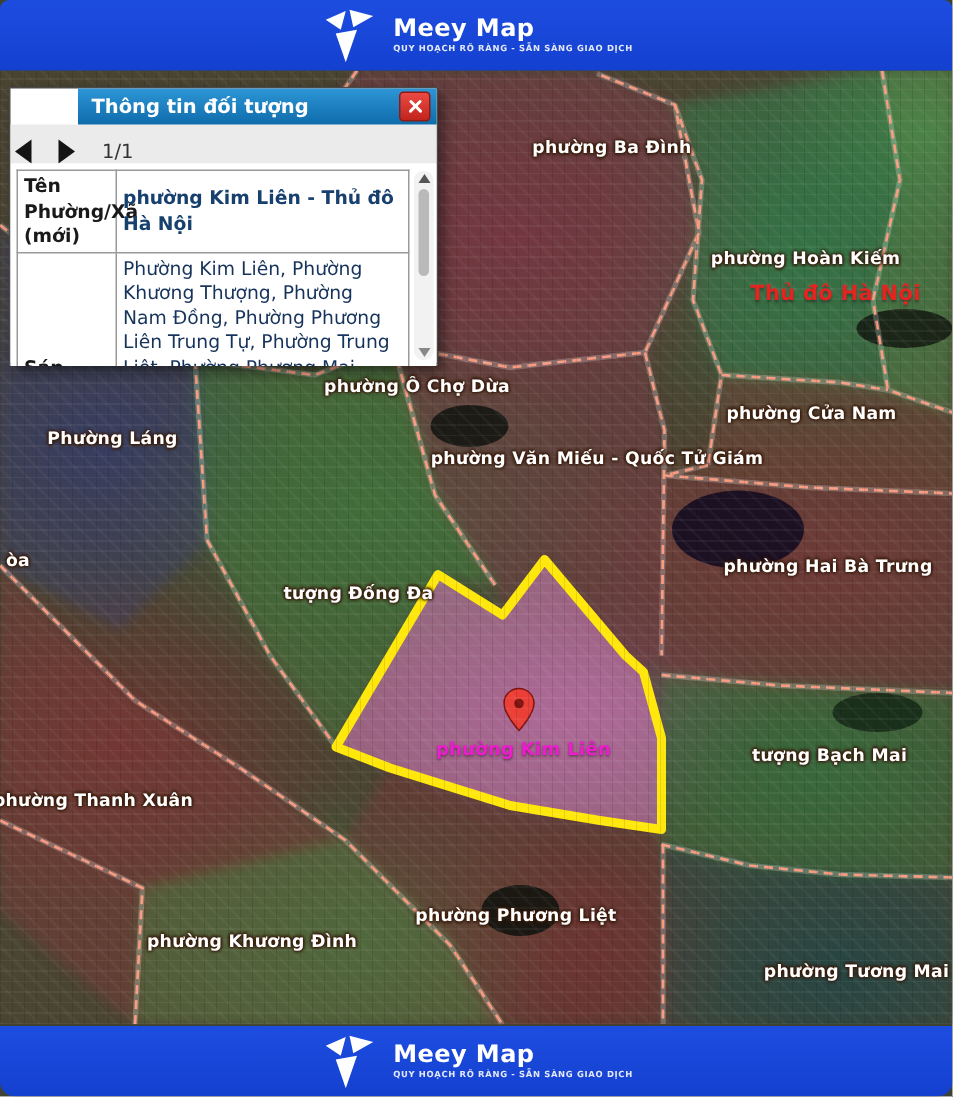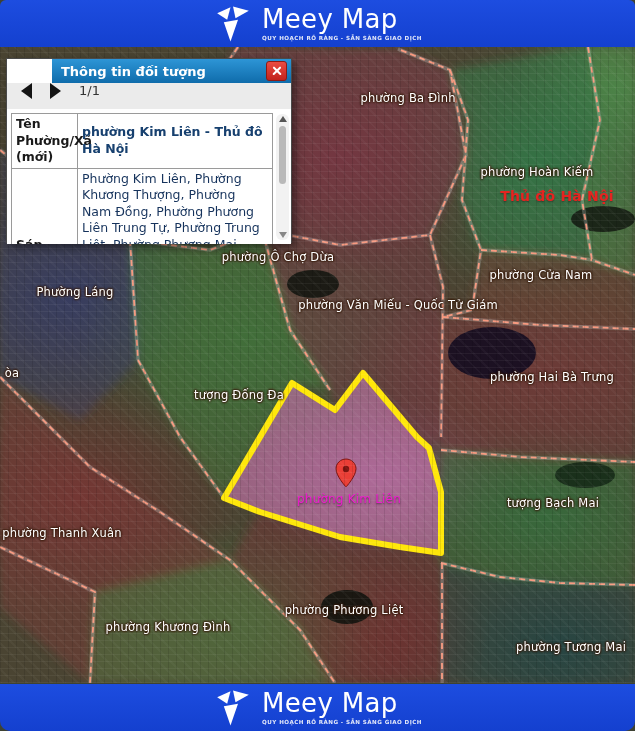--- a/index.html
+++ b/index.html
@@ -7,21 +7,21 @@
   .app{position:relative;width:635px;height:731px;overflow:hidden;background:#3e4233;}
 
   
   .brandbar{position:absolute;left:0;width:635px;height:47px;background:linear-gradient(#1d4de0,#1440cf);
     display:flex;align-items:center;justify-content:center;z-index:30;}
   .brandbar.top{top:0;border-radius:6px 6px 0 0;}
   .brandbar.bottom{top:684px;border-radius:0 0 10px 10px;}
   .logo{display:flex;align-items:center;gap:9px;}
   .logomark{width:40px;height:42px;flex:0 0 auto;}
   .logotext{display:flex;flex-direction:column;line-height:1;}
-  .logoname{color:#fff;font-size:26px;font-weight:400;letter-spacing:.3px;}
+  .logoname{color:#fff;font-size:16px;font-weight:700;letter-spacing:.3px;}
   .logotag{color:rgba(255,255,255,.88);font-size:5.6px;font-weight:700;letter-spacing:.45px;margin-top:4px;}
 
   
   .map{position:absolute;left:0;top:47px;width:635px;height:636px;overflow:hidden;background:
     radial-gradient(ellipse 250px 170px at 340px 110px, rgba(105,52,56,.85), transparent 70%),
     radial-gradient(ellipse 210px 190px at 540px 120px, rgba(52,104,64,.85), transparent 70%),
     radial-gradient(ellipse 140px 120px at 615px 40px,  rgba(80,130,70,.8),  transparent 72%),
     radial-gradient(ellipse 290px 150px at 545px 330px, rgba(104,58,50,.8),  transparent 70%),
     radial-gradient(ellipse 250px 190px at 250px 290px, rgba(64,98,56,.75),  transparent 70%),
     radial-gradient(ellipse 190px 150px at  70px 250px, rgba(52,58,92,.85),  transparent 70%),
@@ -32,40 +32,40 @@
     radial-gradient(ellipse 190px 130px at 545px 470px, rgba(52,96,58,.85),  transparent 70%),
     radial-gradient(ellipse 200px 120px at 380px 430px, rgba(150,92,138,.55),transparent 70%),
     #4a4432;}
   .map::after{content:"";position:absolute;inset:0;pointer-events:none;
     background:
       repeating-linear-gradient(0deg, rgba(255,255,255,.05) 0 1px, transparent 1px 7px),
       repeating-linear-gradient(90deg, rgba(0,0,0,.10) 0 1px, transparent 1px 8px),
       repeating-linear-gradient(45deg, rgba(255,255,255,.03) 0 2px, transparent 2px 9px);}
   .overlay{position:absolute;inset:0;}
 
-  .mlabel{position:absolute;transform:translate(-50%,-50%);color:#fff;font-size:11.5px;font-weight:400;
+  .mlabel{position:absolute;transform:translate(-50%,-50%);color:#fff;font-size:11.5px;font-weight:700;
     white-space:nowrap;letter-spacing:.2px;pointer-events:none;z-index:5;
     text-shadow:0 1px 2px rgba(56,28,12,.95),0 -1px 2px rgba(56,28,12,.9),1px 0 2px rgba(56,28,12,.9),-1px 0 2px rgba(56,28,12,.9);}
   .mlabel.capital{color:#e52420;font-size:14px;font-weight:700;
     text-shadow:0 1px 2px rgba(0,0,0,.5),0 0 3px rgba(255,255,255,.2);}
   .mlabel.selected{color:#ee1ccd;font-size:12px;
     text-shadow:0 1px 2px rgba(45,5,40,.75),0 0 2px rgba(255,255,255,.25);margin-top:40px;}
 
   
   .popup{position:absolute;left:6px;top:58px;width:286px;height:185px;background:#fff;z-index:40;
     border:1px solid #4a4a4a;box-shadow:3px 4px 9px rgba(0,0,0,.5);}
   .popup-title{position:relative;height:24px;background:linear-gradient(#2d95d6,#0f6cab);
     color:#fff;font-size:13px;font-weight:700;display:flex;align-items:center;padding:0 9px;margin-left:45px;}
   .close-btn{position:absolute;right:4px;top:2px;width:21px;height:20px;border-radius:3px;cursor:pointer;
     background:linear-gradient(#ea4b42,#c2231d);border:1px solid #8e1a14;}
   .close-btn::before,.close-btn::after{content:"";position:absolute;left:50%;top:50%;width:11px;height:2.4px;
     background:#fff;border-radius:1px;}
   .close-btn::before{transform:translate(-50%,-50%) rotate(45deg);}
   .close-btn::after{transform:translate(-50%,-50%) rotate(-45deg);}
-  .popup-nav{height:26px;background:#ebebeb;display:flex;align-items:flex-start;gap:18px;padding:0 14px;}
+  .popup-nav{height:26px;background:#ebebeb;display:flex;align-items:flex-end;gap:18px;padding:0 3px;}
   .nav-arrow{width:0;height:0;cursor:pointer;}
   .nav-prev{border-top:8px solid transparent;border-bottom:8px solid transparent;border-right:11px solid #141414;}
   .nav-next{border-top:8px solid transparent;border-bottom:8px solid transparent;border-left:11px solid #141414;}
   .pager{font-size:13px;color:#333;}
   .popup-body{position:relative;height:135px;padding:4px 18px 0 4px;overflow:hidden;background:#fff;}
   table.info{border-collapse:collapse;width:100%;table-layout:fixed;}
   table.info td{border:1px solid #9a9a9a;padding:2px 4px;vertical-align:middle;font-size:12.5px;line-height:1.32;}
   td.k{width:66px;font-weight:700;color:#1a1a1a;}
   td.v1{font-weight:700;color:#17406f;font-size:13px;}
   td.v2{color:#16335c;}

